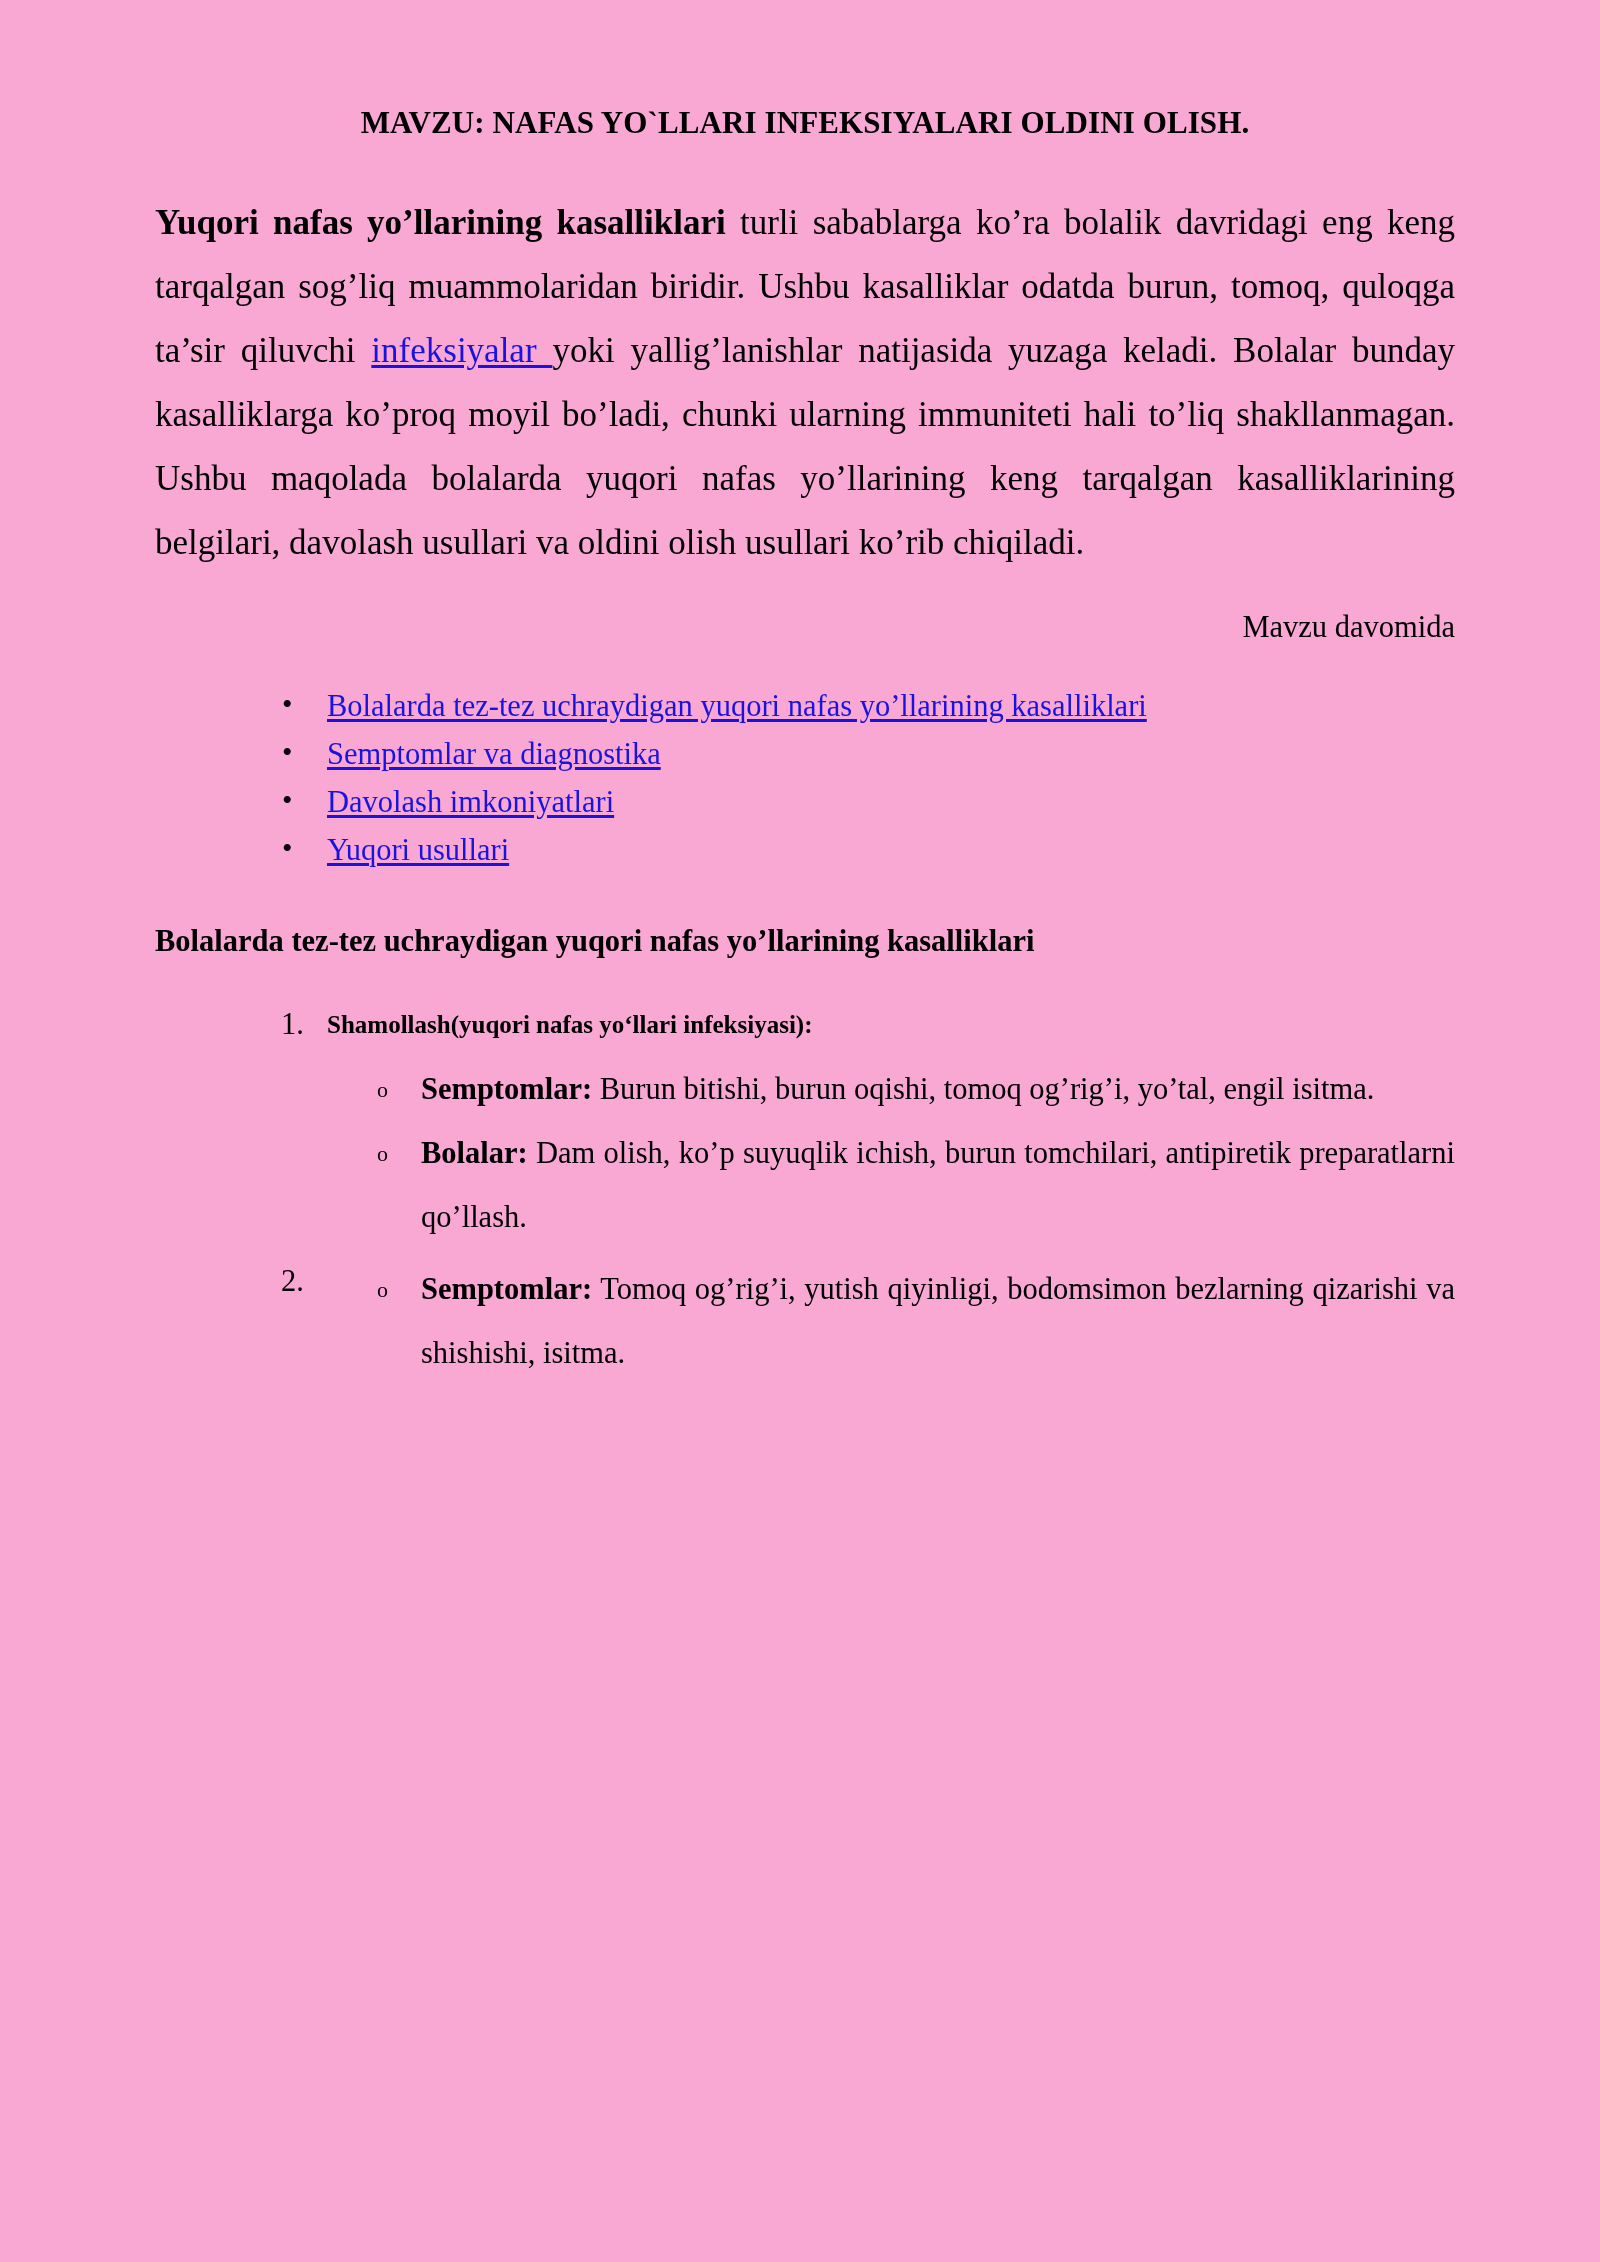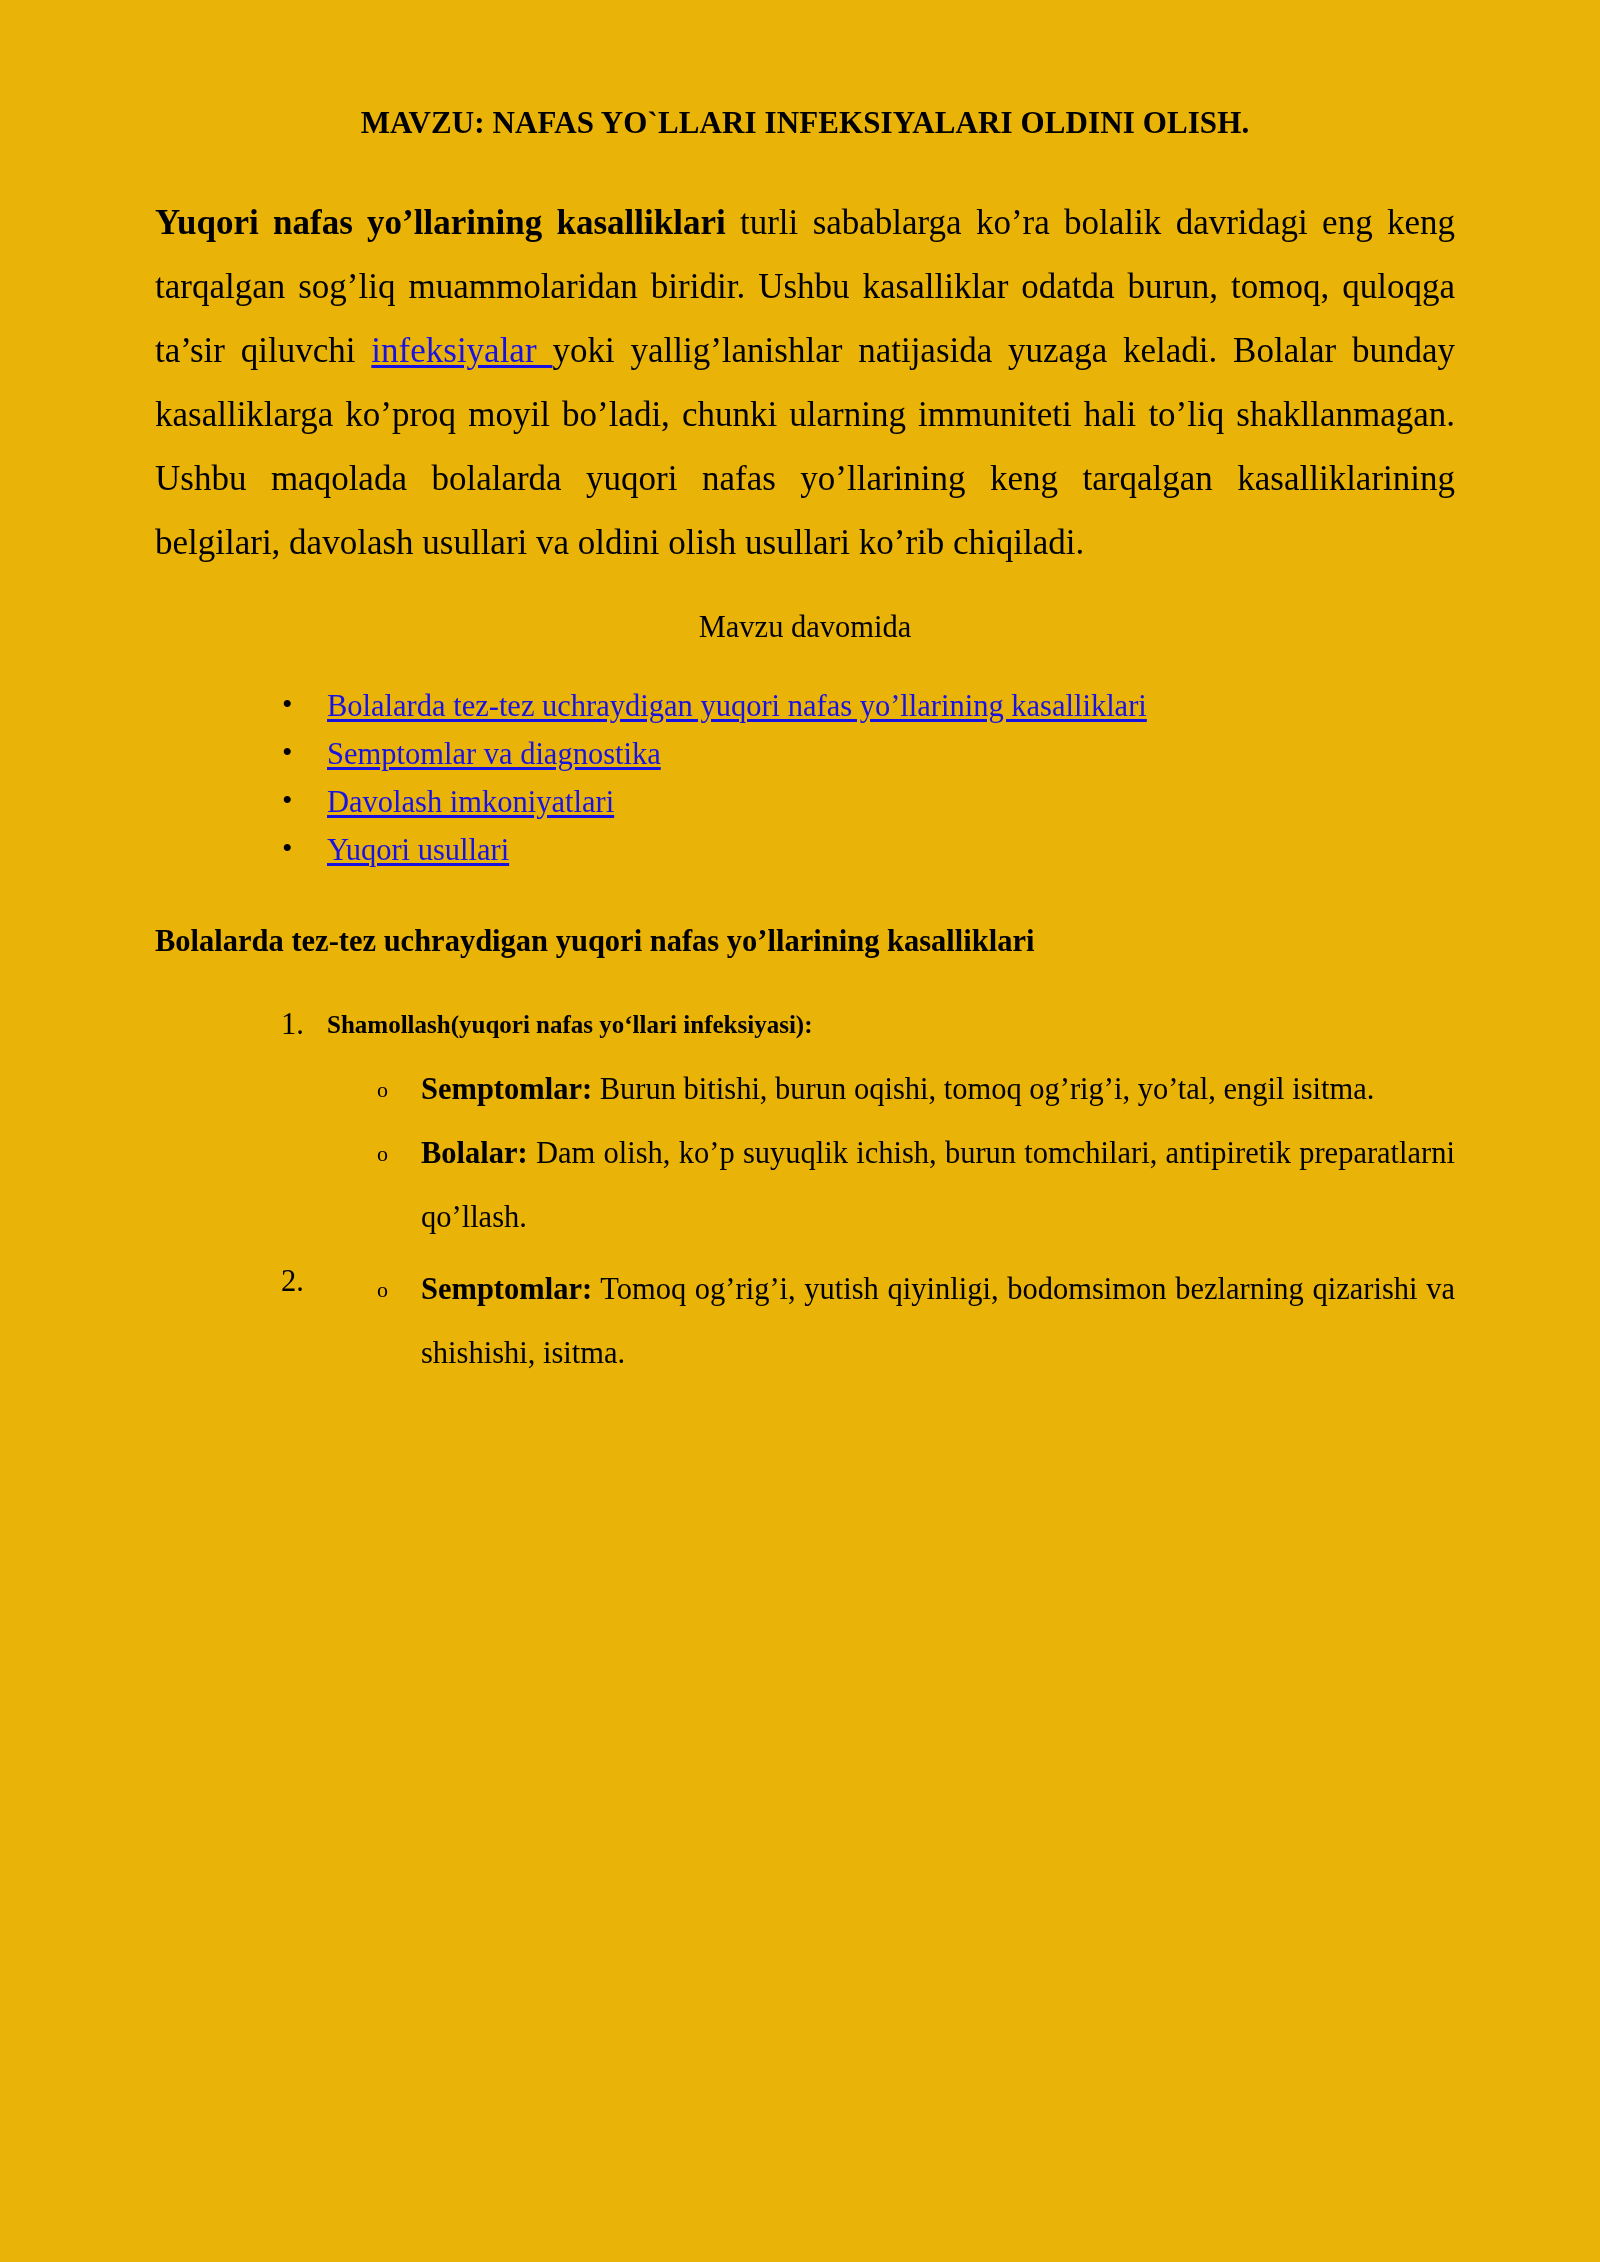--- a/index.html
+++ b/index.html
@@ -11,21 +11,21 @@
     width: 1600px;
     height: 2262px;
     font-family: "Liberation Serif", "DejaVu Serif", serif;
     color: #000000;
     -webkit-font-smoothing: antialiased;
   }
   .page {
     position: relative;
     width: 1600px;
     height: 2262px;
-    background: #eab308;
+    background: #f9a8d4;
     box-sizing: border-box;
     padding: 0;
     overflow: hidden;
   }
   .content {
     position: absolute;
     left: 155px;
     top: 96px;
     width: 1300px;
   }
@@ -46,21 +46,21 @@
     text-align: justify;
     text-justify: inter-word;
     font-size: 35px;
     line-height: 64px;
     margin: 0;
   }
   .para-intro {
     margin-top: 42px;
   }
   .para-plain {
-    text-align: center;
+    text-align: right;
     margin-top: 28px;
     font-size: 30.5px;
     line-height: 48px;
   }
   b, .b { font-weight: bold; }
 
   a.link, .link {
     color: #1a13e0;
     text-decoration: underline;
     text-underline-offset: 3px;

